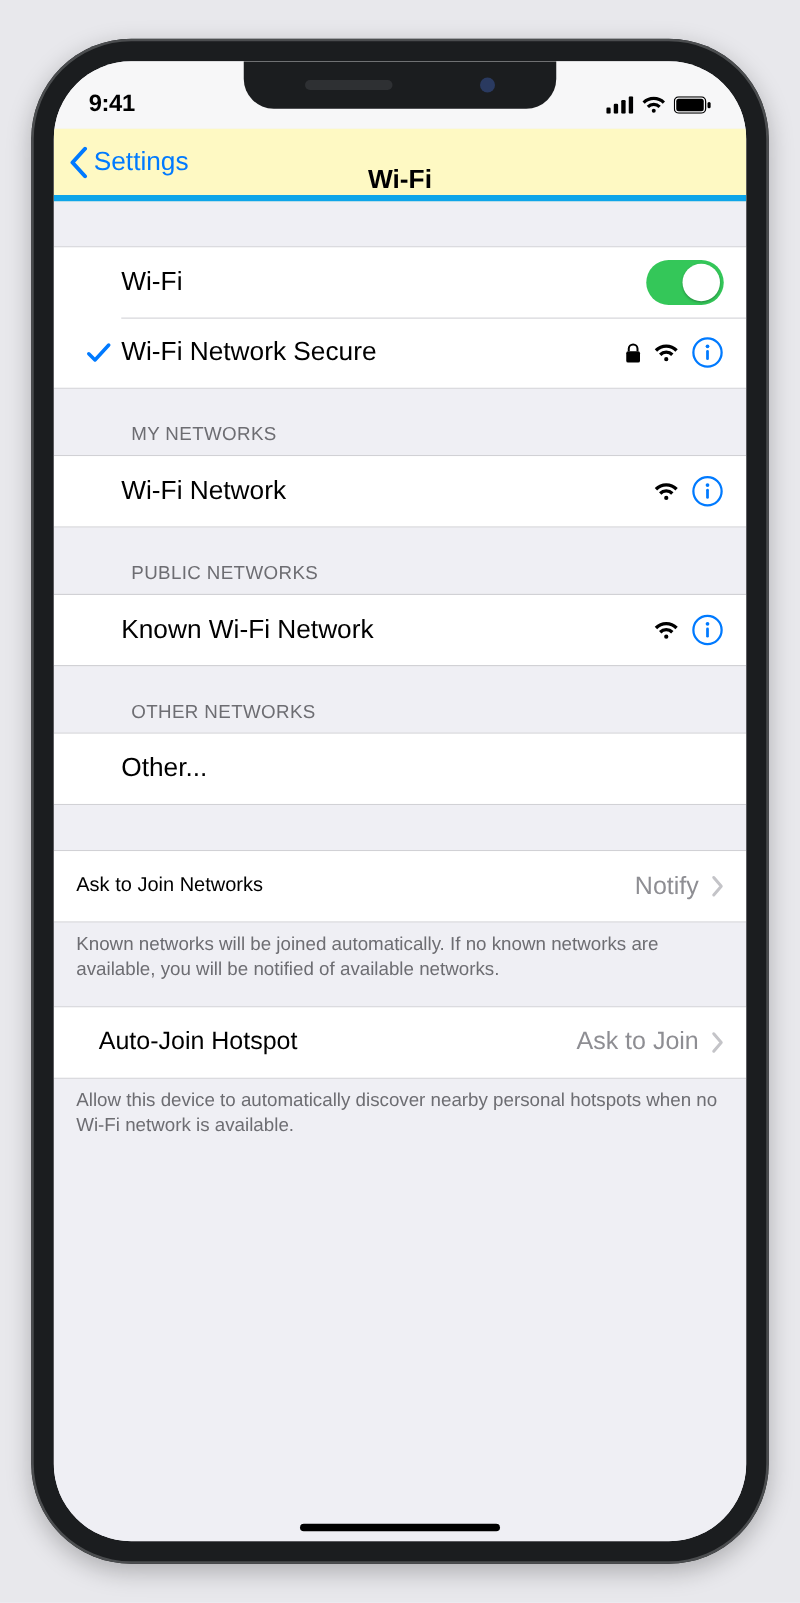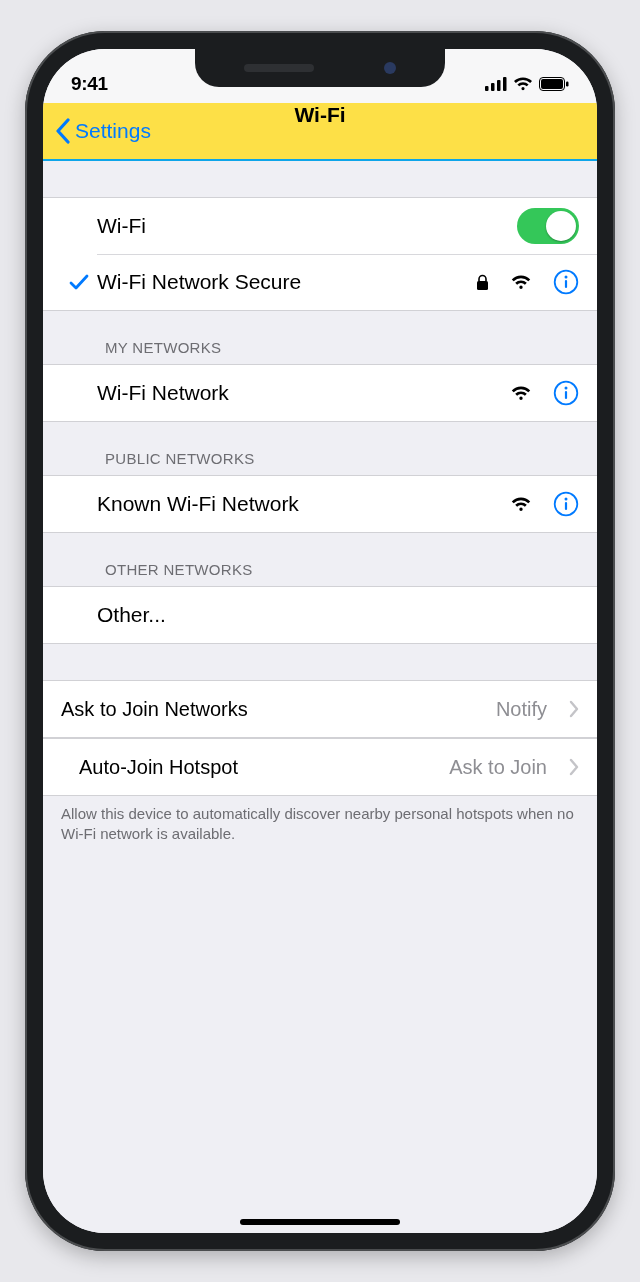--- a/index.html
+++ b/index.html
@@ -48,23 +48,23 @@
     display: flex;
     justify-content: space-between;
     align-items: center;
     padding: 16px 28px 0;
     background: #f7f7f8;
   }
   .status-bar .time { font-weight:600; font-size:19px; letter-spacing:-.3px; }
   .status-icons { display:flex; gap:6px; align-items:center; }
   .nav-bar {
     height: 58px;
-    background:#fde047;
-    border-bottom:2px solid #0ea5e9;
-    display:flex; align-items:flex-start; justify-content:center;
+    background:#fef9c3;
+    border-bottom:5px solid #0ea5e9;
+    display:flex; align-items:flex-end; justify-content:center;
     position:relative;
   }
   .nav-bar .title { font-size:21px; font-weight:600; }
   .back-btn {
     position:absolute; left:12px; top:0; bottom:0;
     display:flex; align-items:center;
     color:#007aff; font-size:21px;
   }
   .content { flex:1; overflow-y:auto; background:#efeff4; }
   .group { background:#fff; border-top:1px solid #d1d1d5; border-bottom:1px solid #d1d1d5; }
@@ -81,21 +81,21 @@
     min-height:56px;
     padding: 10px 18px;
     background:#fff;
     position:relative;
   }
   .row + .row::before {
     content:""; position:absolute; top:0; left:54px; right:0; height:1px; background:#d8d8dc;
   }
   .row .lead-slot { width:36px; display:flex; justify-content:center; color:#007aff; }
   .row .label { flex:1; font-size:21px; color:#000; }
-  .row .trail { display:flex; align-items:center; gap:22px; }
+  .row .trail { display:flex; align-items:center; gap:10px; }
   .toggle { width:62px; height:36px; border-radius:18px; background:#34c759; position:relative; }
   .toggle .knob { position:absolute; right:3px; top:3px; width:30px; height:30px; border-radius:50%; background:#fff; box-shadow:0 1px 2px rgba(0,0,0,.3); }
   .info-icon { color:#007aff; }
   .chev { color:#c4c4c8; }
   .value { font-size:20px; color:#8e8e93; }
   .home-ind { position:absolute; bottom:8px; left:50%; transform:translateX(-50%); width:160px; height:6px; background:#000; border-radius:3px; }
   .spacer { height:36px; }
   svg { display:block; }
 </style>
 </head>
@@ -240,31 +240,32 @@
         <div class="row">
           <div class="lead-slot"></div>
           <div class="label">Other...</div>
         </div>
       </div>
 
       <div class="spacer"></div>
 
       <div class="group">
         <div class="row" style="padding-left:18px">
-          <div class="label" style="font-size:20px">Ask to Join Networks</div>
+          <div class="label" style="font-size:16px">Ask to Join Networks</div>
           <div class="trail">
             <span class="value">Notify</span>
             <span class="chev">
               <svg width="10" height="18" viewBox="0 0 10 18">
                   <path d="M2 2l6 7-6 7" stroke="#c4c4c8" stroke-width="2.4" fill="none" stroke-linecap="round" stroke-linejoin="round"></path>
                 </svg>
             </span>
           </div>
         </div>
       </div>
+      <div class="footer">Known networks will be joined automatically. If no known networks are available, you will be notified of available networks.</div>
 
       <div class="group">
         <div class="row" style="padding-left:36px">
           <div class="label" style="font-size:20px">Auto-Join Hotspot</div>
           <div class="trail">
             <span class="value">Ask to Join</span>
             <span class="chev">
               <svg width="10" height="18" viewBox="0 0 10 18">
                   <path d="M2 2l6 7-6 7" stroke="#c4c4c8" stroke-width="2.4" fill="none" stroke-linecap="round" stroke-linejoin="round"></path>
                 </svg>

